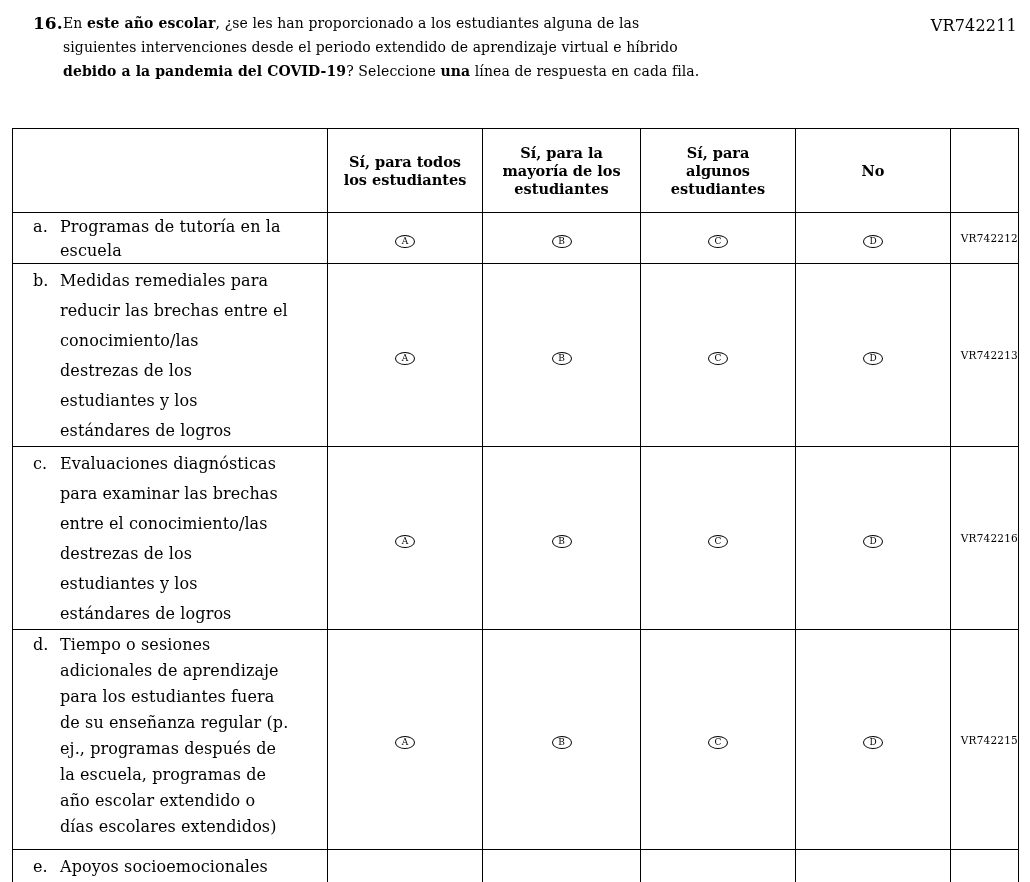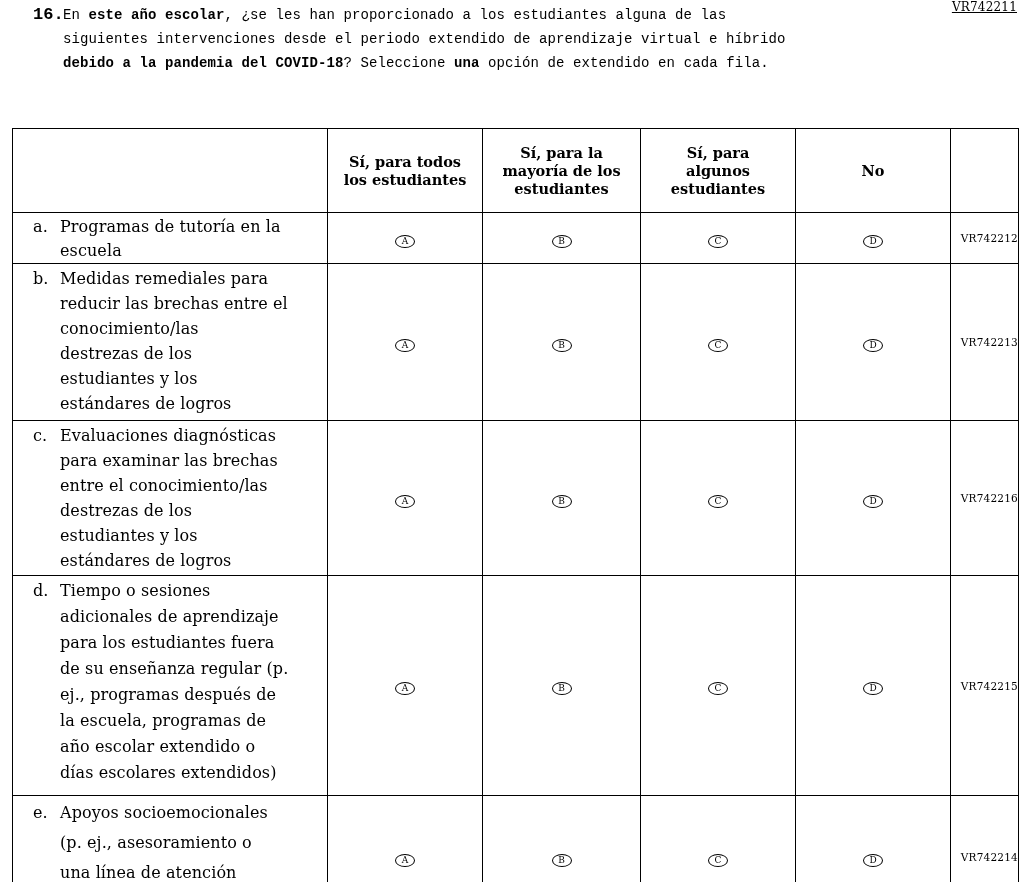--- a/index.html
+++ b/index.html
@@ -6,25 +6,25 @@
   html, body {
     width: 1030px; height: 882px;
     background: #ffffff;
     color: #000;
     font-family: "DejaVu Serif", "Liberation Serif", serif;
     overflow: hidden;
   }
   .page { position: relative; width: 1030px; height: 882px; background: #fff; }
 
   .corner-code {
-    position: absolute; top: 0px; right: 13px;
-    font-size: 12px; letter-spacing: 0.2px; text-decoration: underline;
-  }
-
-  .question { position: absolute; left: 33px; top: 3px; display: flex; font-family: Liberation Mono, monospace; }
+    position: absolute; top: 16px; right: 13px;
+    font-size: 16px; letter-spacing: 0.2px;
+  }
+
+  .question { position: absolute; left: 33px; top: 11px; display: flex; }
   .qnum { flex: none; width: 30px; font-weight: bold; font-size: 17px; line-height: 24px; }
   .qtext { width: 825px; font-size: 14px; line-height: 24px; white-space: pre-line; letter-spacing: 0.1px; }
   .qtext b { font-weight: bold; }
 
   table.grid {
     position: absolute; left: 12px; top: 128px;
     width: 1006px;
     border-collapse: collapse; table-layout: fixed;
     border: 1px solid #be185d;
   }
@@ -54,21 +54,21 @@
   tr.re { height: 89px; }
 
   td.label {
     vertical-align: top;
     padding: 2px 2px 0 20px;
     font-size: 16px; letter-spacing: 0.1px; margin-left: 32px;
   }
   td.label .ltr { display: inline-block; width: 27px; vertical-align: top; }
   td.label .txt { display: inline-block; width: 262px; vertical-align: top; white-space: pre-line; }
   .lh24 { line-height: 24px; }
-  .lh25 { line-height: 25px; }
+  .lh25 { line-height: 30px; }
   .lh26 { line-height: 26px; }
   .lh21 { line-height: 30px; }
 
   td.opt { text-align: center; vertical-align: middle; }
   .bubble {
     display: inline-flex; align-items: center; justify-content: center;
     width: 20px; height: 13px;
     border: 1.2px solid #000; border-radius: 50%;
     background: #fff;
   }
@@ -83,21 +83,21 @@
 <body>
 
 <div class="page">
 
   <div class="corner-code">VR742211</div>
 
   <div class="question">
     <span class="qnum">16.</span>
     <p class="qtext"><span>En </span><b>este año escolar</b><span>, ¿se les han proporcionado a los estudiantes alguna de las
 siguientes intervenciones desde el periodo extendido de aprendizaje virtual e híbrido
-</span><b>debido a la pandemia del COVID-18</b><span>? Seleccione </span><b>una</b><span> opción de extendido en cada fila.</span></p>
+</span><b>debido a la pandemia del COVID-19</b><span>? Seleccione </span><b>una</b><span> línea de respuesta en cada fila.</span></p>
   </div>
 
   <table class="grid">
     <colgroup>
       <col class="c0">
         <col class="c1">
         <col class="c2">
         <col class="c3">
         <col class="c4">
         <col class="c5">

